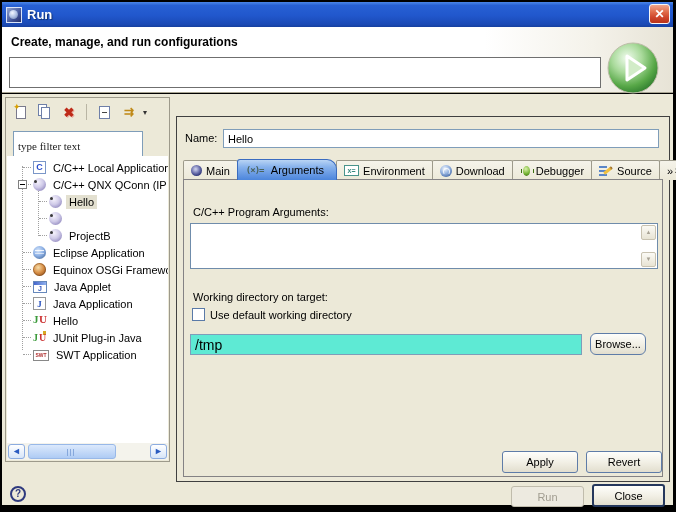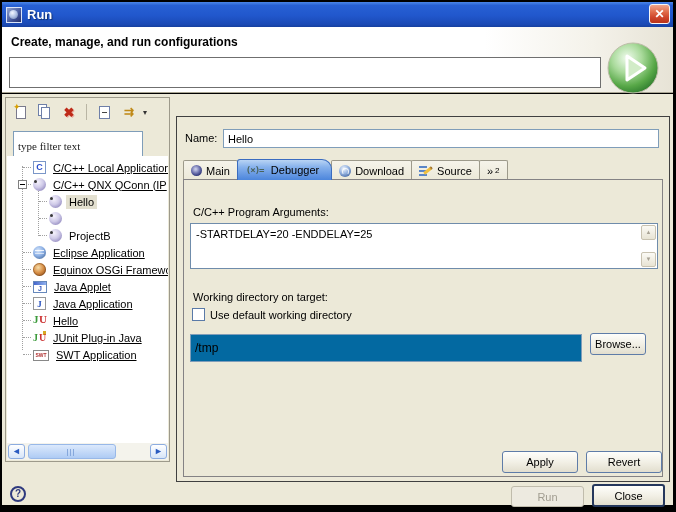--- a/index.html
+++ b/index.html
@@ -47,21 +47,21 @@
   .collapse-box::after { content:""; position:absolute; left:2px; top:5px; width:5px; height:1px; background:#444; }
   .filter-arrows { color:#C08A18; font-size:12px; font-weight:bold; letter-spacing:-2px; }
   .tb-caret { color:#333; font-size:8px; width:10px; }
 
   .filter-input { position:absolute; left:7px; top:33px; width:130px; height:19px;
     border:1px solid #7F9DB9; background:#fff; font-size:11px; padding:14px 4px; color:#222; font-family:Liberation Serif, serif; }
 
   .tree { position:absolute; left:1px; top:58px; right:1px; bottom:18px; background:#fff; overflow:hidden; padding-top:3px; }
   .guide-v { position:absolute; border-left:1px dotted #A0A0A0; width:0; }
   .tr { position:relative; height:17px; display:flex; align-items:center; font-size:11px; color:#000; white-space:nowrap; }
-  .tr.root { padding-left:26px;text-decoration:underline; }
+  .tr.root { padding-left:26px; }
   .tr.child { padding-left:42px; }
   .tr.root::before { content:""; position:absolute; left:16px; top:8px; width:8px; border-top:1px dotted #A0A0A0; }
   .tr.child::before { content:""; position:absolute; left:32px; top:8px; width:8px; border-top:1px dotted #A0A0A0; }
   .expander { position:absolute; left:11px; top:4px; width:9px; height:9px; background:#fff; border:1px solid #808080; }
   .expander::after { content:""; position:absolute; left:1px; top:3px; width:5px; height:1px; background:#000; }
   .trl { padding:1px 3px; }
   .trl.sel { background:#E3E0D0; }
 
   .ic { width:13px; height:13px; margin-right:4px; flex:none; position:relative; }
   .ic-c { background:#fff; border:1px solid #7A96C8; }
@@ -129,24 +129,24 @@
   .args-label { position:absolute; left:9px; top:26px; font-size:11px; }
   .args-box { position:absolute; left:6px; top:43px; width:468px; height:46px; background:#fff; border:1px solid #6F8CAB; }
   .args-text { position:absolute; left:5px; top:4px; right:20px; font-size:11px; font-family:"Liberation Sans",sans-serif; color:#000; }
   .sb { position:absolute; right:1px; width:15px; height:15px; border:1px solid #C8C2B0; border-radius:2px;
     background:linear-gradient(180deg,#FBFAF5,#E8E4D4); color:#A8A294; font-size:6px; line-height:13px; text-align:center; }
   .sb.up { top:1px; }
   .sb.down { bottom:1px; }
   .wd-label { position:absolute; left:9px; top:111px; font-size:11px; }
   .cb-row { position:absolute; left:8px; top:128px; display:flex; align-items:center; gap:5px; font-size:11px; }
   .checkbox { width:13px; height:13px; background:#fff; border:1px solid #5A7AA8; }
-  .wd-input { position:absolute; left:6px; top:154px; width:392px; height:28px; border:1px solid #7F9DB9; background:#0369a1; font-size:12px; padding:2px 4px; font-family:"Liberation Sans",sans-serif; }
+  .wd-input { position:absolute; left:6px; top:154px; width:392px; height:21px; border:1px solid #7F9DB9; background:#5eead4; font-size:14px; padding:2px 4px; font-family:"Liberation Sans",sans-serif; }
   .btn { border:1px solid #5E7CA8; border-radius:3px; background:linear-gradient(180deg,#FEFEFB 0%,#F2F0E6 50%,#E2DECE 100%);
     font-size:11px; color:#000; display:flex; align-items:center; justify-content:center; font-family:"Liberation Sans",sans-serif; }
-  .browse-btn { position:absolute; left:406px; top:153px; width:56px; height:22px; }
+  .browse-btn { position:absolute; left:406px; top:153px; width:56px; height:22px;border-radius:6px; }
   .apply-btn { position:absolute; left:318px; top:271px; width:76px; height:22px; }
   .revert-btn { position:absolute; left:402px; top:271px; width:76px; height:22px; }
 
   
   .help-icon { position:absolute; left:10px; top:486px; width:16px; height:16px; border:2px solid #2F3A7E; border-radius:50%;
     color:#2F3A7E; font-size:10px; font-weight:bold; line-height:12px; text-align:center; }
   .run-btn { position:absolute; left:511px; top:486px; width:73px; height:21px;
     background:#EDEAE0; border:1px solid #C0BCAC; color:#A19D90; border-radius:3px;
     font-size:11px; display:flex; align-items:center; justify-content:center; }
   .close-btn2 { position:absolute; left:592px; top:484px; width:73px; height:23px; border:2px solid #24375C; }
@@ -271,40 +271,47 @@
     <div class="name-label">Name:</div>
     <input class="name-input" value="Hello" style="">
 
     <div class="tabstrip">
       <div class="tab">
         <span class="tic tic-main"></span>
         <span>Main</span>
       </div>
       <div class="tab sel">
         <span class="tic tic-args"></span>
-        <span>Debugger</span>
+        <span>Arguments</span>
+      </div>
+      <div class="tab">
+        <span class="tic tic-env"></span>
+        <span>Environment</span>
       </div>
       <div class="tab">
         <span class="tic tic-dl"></span>
         <span>Download</span>
+      </div>
+      <div class="tab">
+        <span class="tic tic-dbg"></span>
+        <span>Debugger</span>
       </div>
       <div class="tab">
         <span class="tic tic-src"></span>
         <span>Source</span>
       </div>
       <div class="tab">
         <span>»</span>
           <span class="badge">2</span>
       </div>
     </div>
 
     <div class="tabcontent">
       <div class="args-label">C/C++ Program Arguments:</div>
       <div class="args-box">
-        <div class="args-text">-STARTDELAY=20 -ENDDELAY=25</div>
         <div class="sb up">▲</div>
         <div class="sb down">▼</div>
       </div>
       <div class="wd-label">Working directory on target:</div>
       <div class="cb-row">
         <span class="checkbox"></span>
         <span>Use default working directory</span>
       </div>
       <input class="wd-input" value="/tmp" style="">
       <div class="btn browse-btn">Browse...</div>

